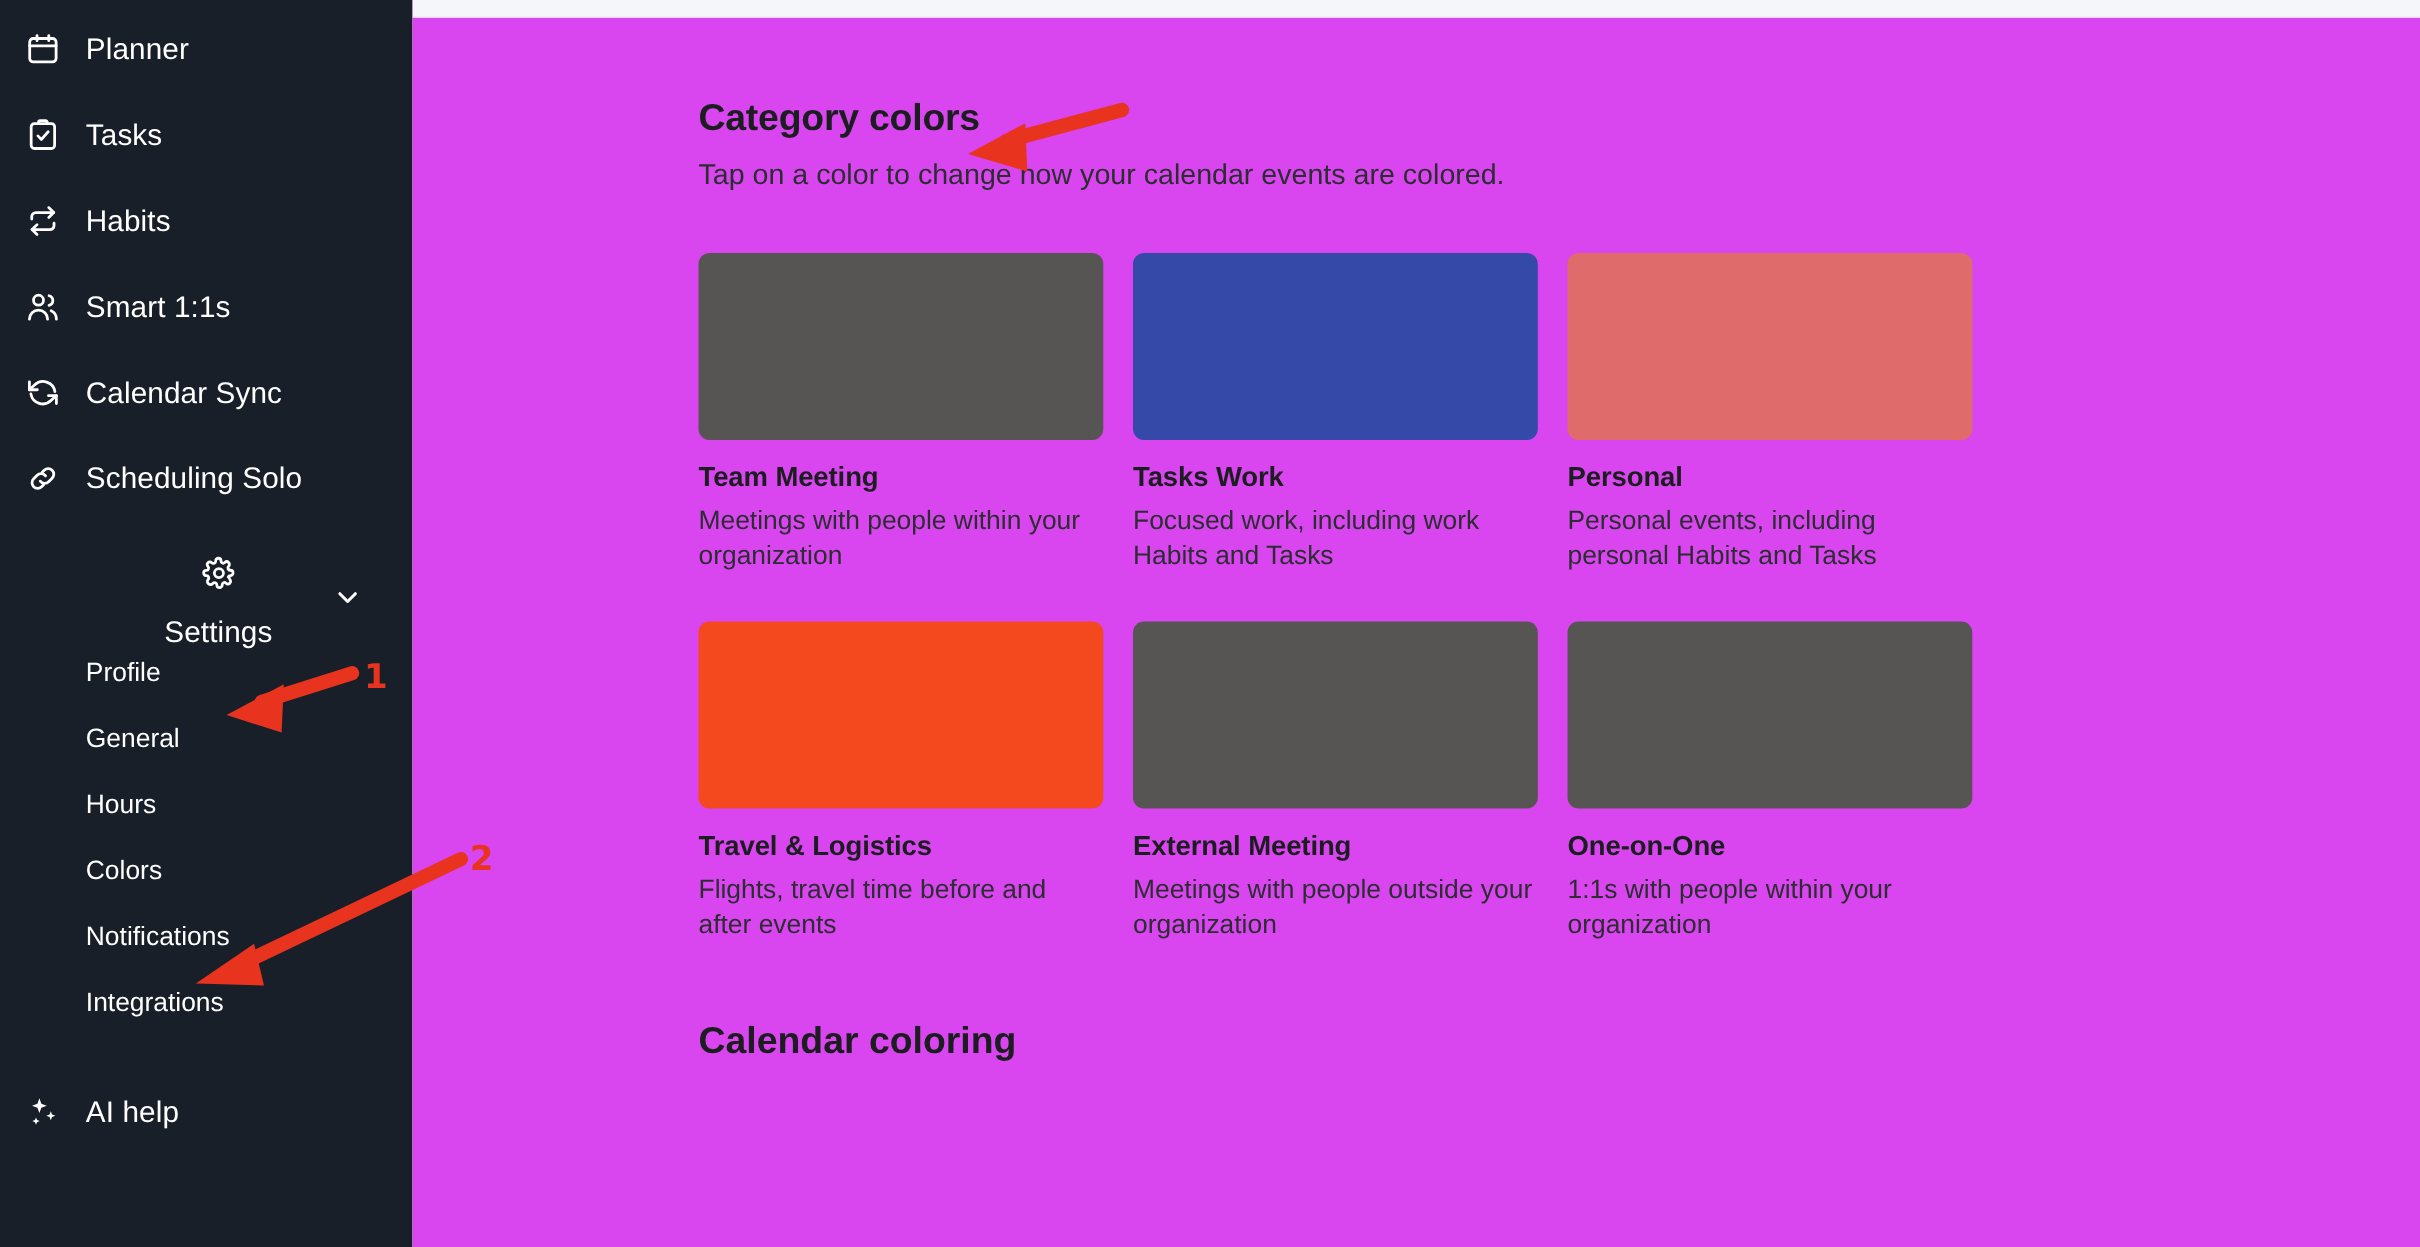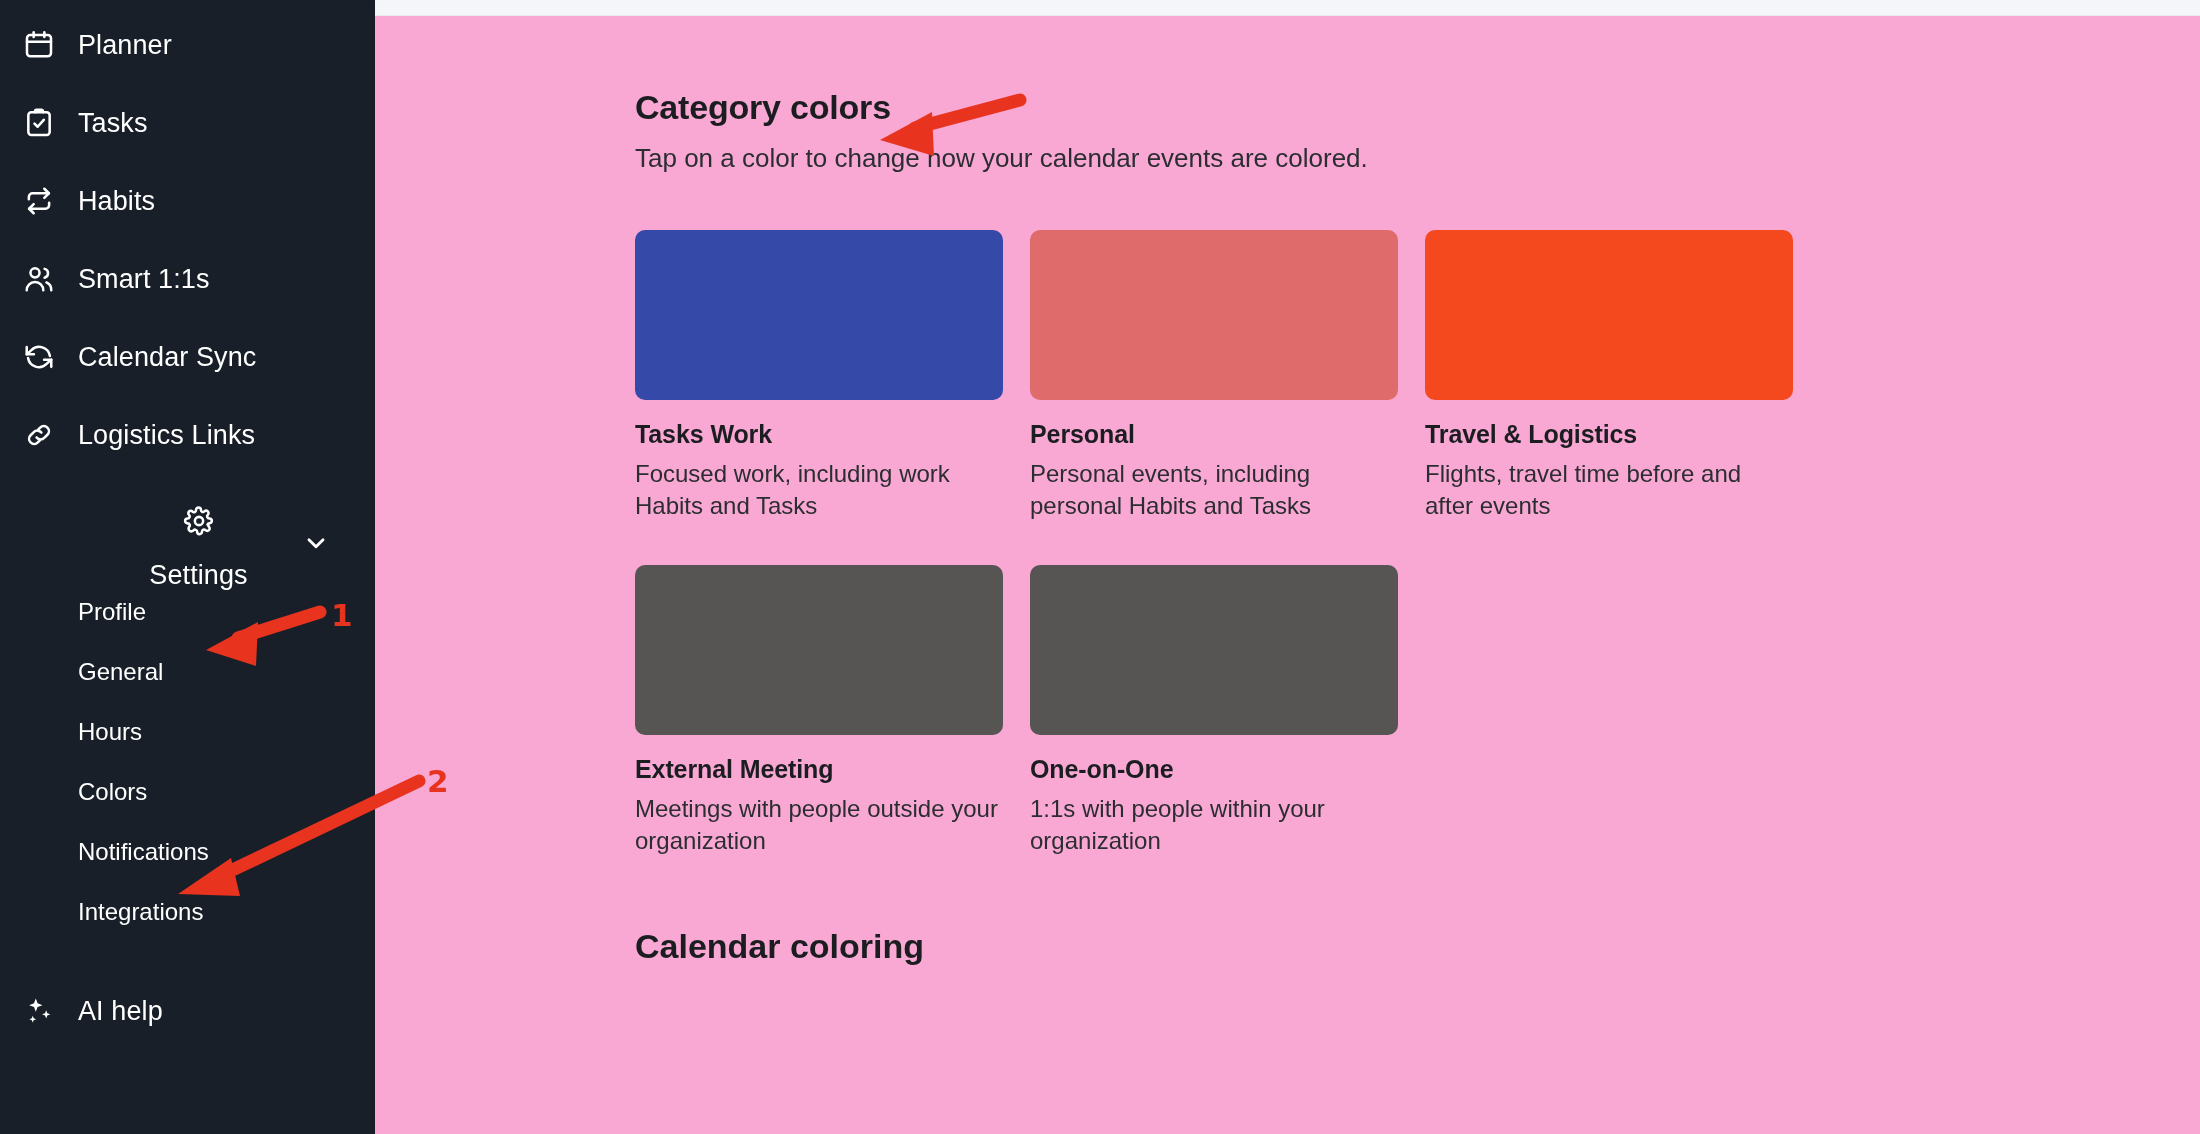--- a/index.html
+++ b/index.html
@@ -94,21 +94,21 @@
     padding-left: 22px;
     gap: 22px;
     margin-top: 30px;
     cursor: pointer;
   }
 
   
   .main {
     flex: 1 1 auto;
     height: 1134px;
-    background: #f9a8d4;
+    background: #d946ef;
     position: relative;
     overflow: hidden;
   }
   .topstrip {
     height: 16px;
     background: #f5f6fa;
     border-bottom: 1px solid #e9eaf0;
     width: 100%;
   }
   .content {
@@ -245,21 +245,21 @@
       <span class="nav-label">Calendar Sync</span>
     </div>
 
     <div class="nav-item">
       <span class="nav-icon">
         <svg width="32" height="32" viewBox="0 0 24 24" fill="none" stroke="currentColor" stroke-width="1.9" stroke-linecap="round" stroke-linejoin="round">
           <path d="M10.2 13.8a3.8 3.8 0 0 0 5.7.4l2.4-2.4a3.8 3.8 0 0 0-5.4-5.4l-1.4 1.4"></path>
           <path d="M13.8 10.2a3.8 3.8 0 0 0-5.7-.4l-2.4 2.4a3.8 3.8 0 0 0 5.4 5.4l1.4-1.4"></path>
         </svg>
       </span>
-      <span class="nav-label">Logistics Links</span>
+      <span class="nav-label">Scheduling Solo</span>
     </div>
 
     <div class="nav-spacer"></div>
 
     <div class="settings-row">
       <span class="nav-icon">
         <svg width="32" height="32" viewBox="0 0 24 24" fill="none" stroke="currentColor" stroke-width="1.9" stroke-linecap="round" stroke-linejoin="round">
           <circle cx="12" cy="12" r="3.1"></circle>
           <path d="M19.1 14.6a1.5 1.5 0 0 0 .3 1.65l.05.06a1.82 1.82 0 1 1-2.58 2.58l-.06-.06a1.5 1.5 0 0 0-1.65-.3 1.5 1.5 0 0 0-.91 1.37v.17a1.82 1.82 0 0 1-3.64 0v-.09a1.5 1.5 0 0 0-.98-1.37 1.5 1.5 0 0 0-1.65.3l-.06.06A1.82 1.82 0 1 1 4.6 16.4l.06-.06a1.5 1.5 0 0 0 .3-1.65 1.5 1.5 0 0 0-1.37-.91h-.17a1.82 1.82 0 0 1 0-3.64h.09a1.5 1.5 0 0 0 1.37-.98 1.5 1.5 0 0 0-.3-1.65l-.06-.06A1.82 1.82 0 1 1 7.1 4.87l.06.06a1.5 1.5 0 0 0 1.65.3h.07a1.5 1.5 0 0 0 .91-1.37v-.17a1.82 1.82 0 1 1 3.64 0v.09a1.5 1.5 0 0 0 .91 1.37 1.5 1.5 0 0 0 1.65-.3l.06-.06a1.82 1.82 0 1 1 2.58 2.58l-.06.06a1.5 1.5 0 0 0-.3 1.65v.07a1.5 1.5 0 0 0 1.37.91h.17a1.82 1.82 0 0 1 0 3.64h-.09a1.5 1.5 0 0 0-1.37.91z"></path>
         </svg>
@@ -308,20 +308,25 @@
     <div class="topstrip"></div>
 
     <div class="content">
       <div class="section-head">
         <div class="section-title">Category colors</div>
         <div class="section-sub">Tap on a color to change how your calendar events are colored.</div>
       </div>
 
       <div class="grid">
 
+        <div class="card">
+          <div class="swatch" style="background: rgb(87, 85, 83);"></div>
+          <div class="card-title">Team Meeting</div>
+          <div class="card-desc">Meetings with people within your organization</div>
+        </div>
 
         <div class="card">
           <div class="swatch" style="background: rgb(52, 73, 168);"></div>
           <div class="card-title">Tasks Work</div>
           <div class="card-desc">Focused work, including work Habits and Tasks</div>
         </div>
 
         <div class="card">
           <div class="swatch" style="background: rgb(224, 107, 107);"></div>
           <div class="card-title">Personal</div>

